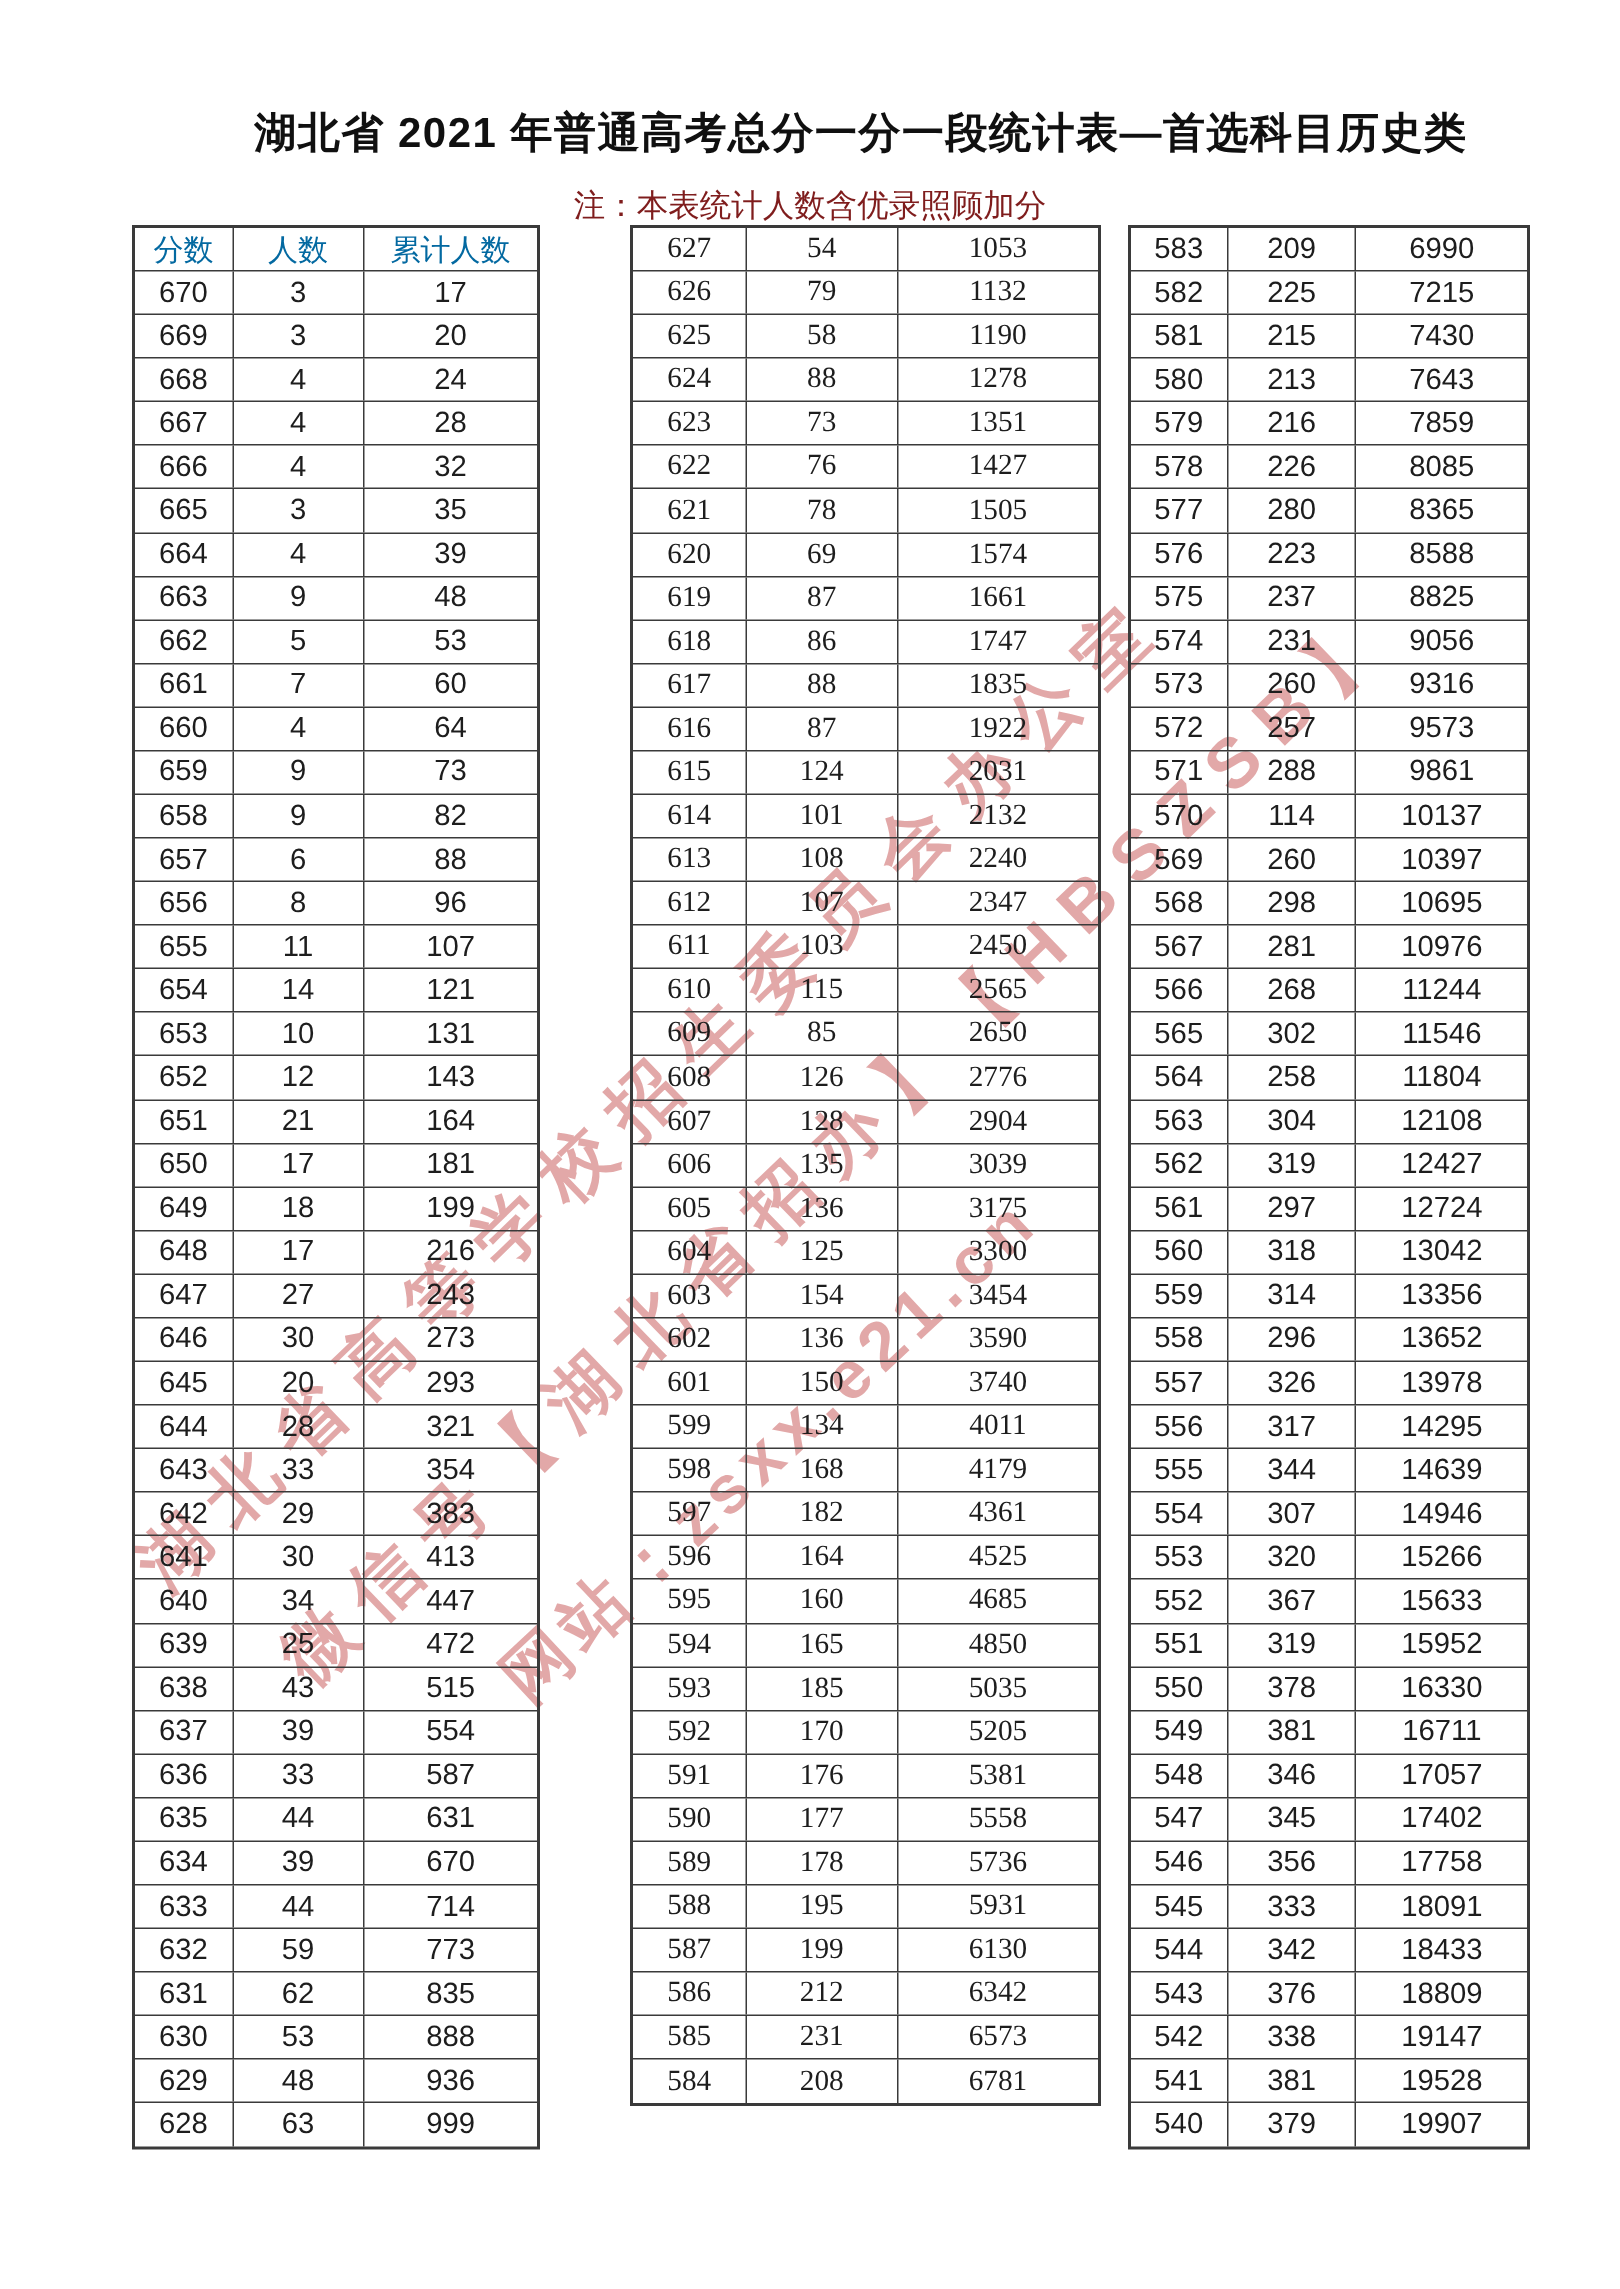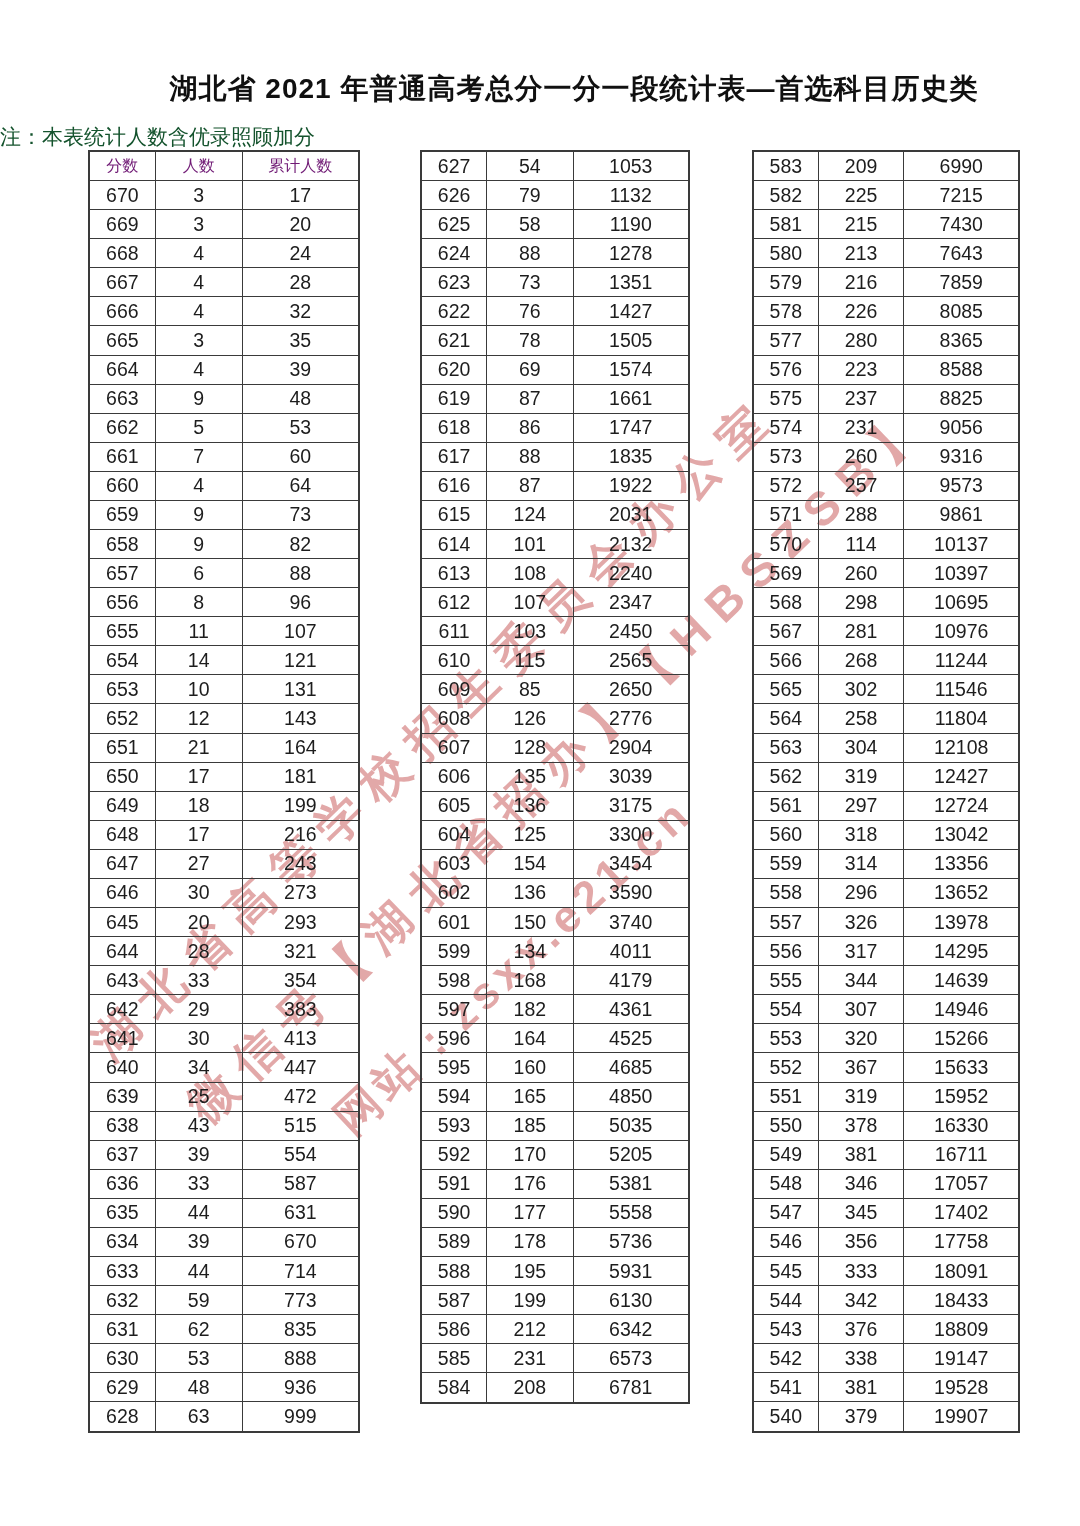--- a/index.html
+++ b/index.html
@@ -8,41 +8,41 @@
     position:relative; width:1080px; height:1526px; background:#fff;
     font-family:"Liberation Sans","DejaVu Sans",sans-serif; overflow:hidden;
   }
   .title{
     position:absolute; top:70px; left:0; width:100%;
     text-align:center; font-size:28px; font-weight:700; color:#101010;
     letter-spacing:1px; z-index:2;margin-left:34px;
   }
   .note{
     position:absolute; top:123px; left:0; width:100%;
-    text-align:left; font-size:21px; font-weight:400; color:#14532d; z-index:2;
+    text-align:center; font-size:21px; font-weight:400; color:#7f1d1d; z-index:2;
   }
   .tbl{
     position:absolute; top:150px; border:2px solid #3a3a3a;
     background:transparent; z-index:2;
   }
   .tbl1{ left:88px;  width:272px; }
-  .tbl2{ left:420px; width:270px; }
+  .tbl2{ left:420px; width:314px;font-family:Liberation Serif, serif; }
   .tbl3{ left:752px; width:268px; }
   .row{
     display:grid; grid-template-columns:24.5% 32.5% 43%;
     height:29.09px; border-bottom:1.6px solid #3a3a3a;
   }
   .row:last-child{ border-bottom:none; }
   .cell{
     display:flex; align-items:center; justify-content:center;
     border-right:1.6px solid #3a3a3a;
     font-size:19.5px; color:#1d1d1d; overflow:hidden;
   }
   .cell:last-child{ border-right:none; }
-  .head .cell{ font-size:16px; color:#701a75; }
+  .head .cell{ font-size:20px; color:#0369a1; }
   
   .wm-layer{ position:absolute; inset:0; z-index:1; pointer-events:none; }
   .wm{
     position:absolute; transform-origin:left center; white-space:nowrap;
     font-weight:700; color:rgba(197,82,82,0.50);
   }
   .wm1{ left:100px; top:1020px; transform:rotate(-44deg); font-size:47px; letter-spacing:15px; }
   .wm2{ left:196px; top:1082px; transform:rotate(-44deg); font-size:47px; letter-spacing:14px; }
   .wm3{ left:342px; top:1096px; transform:rotate(-43deg); font-size:45px; letter-spacing:6px; }
 </style>

